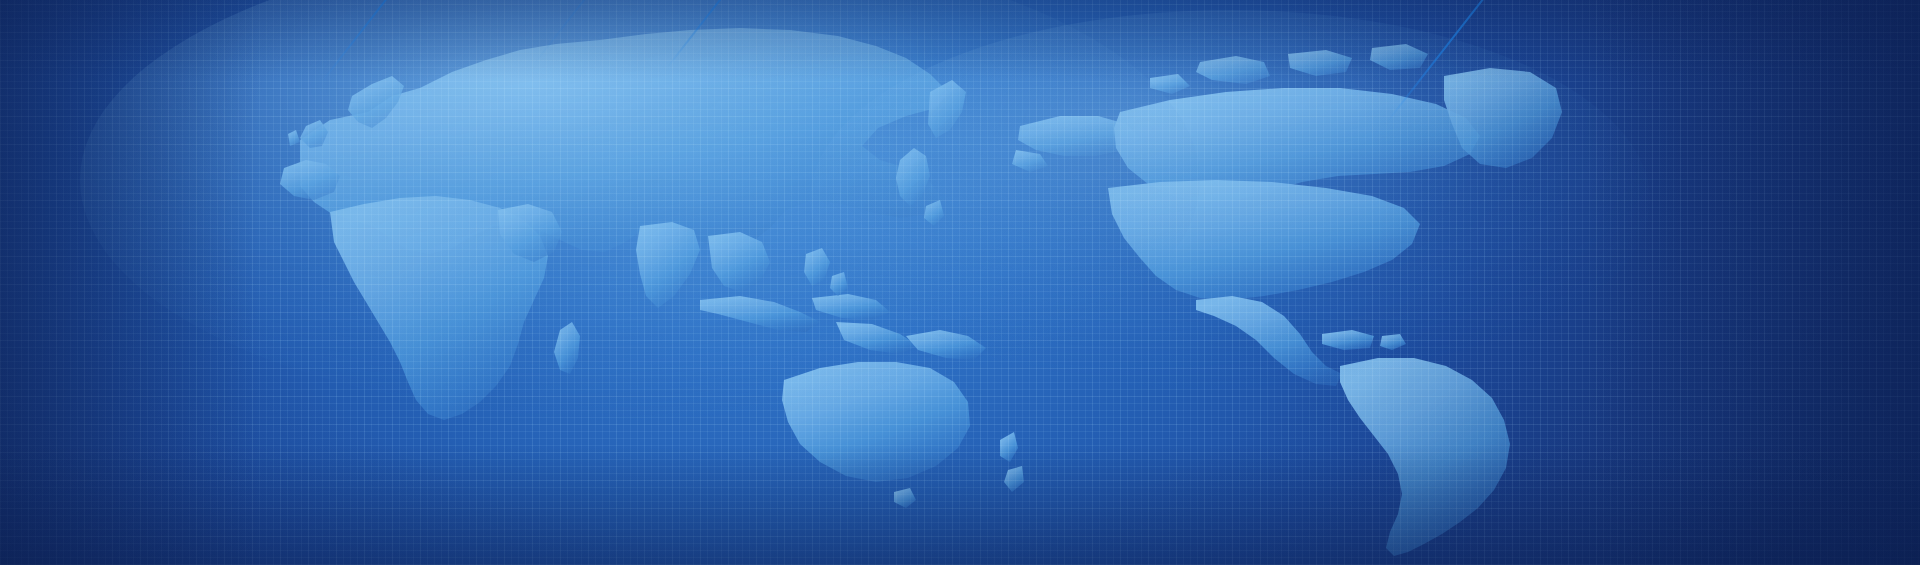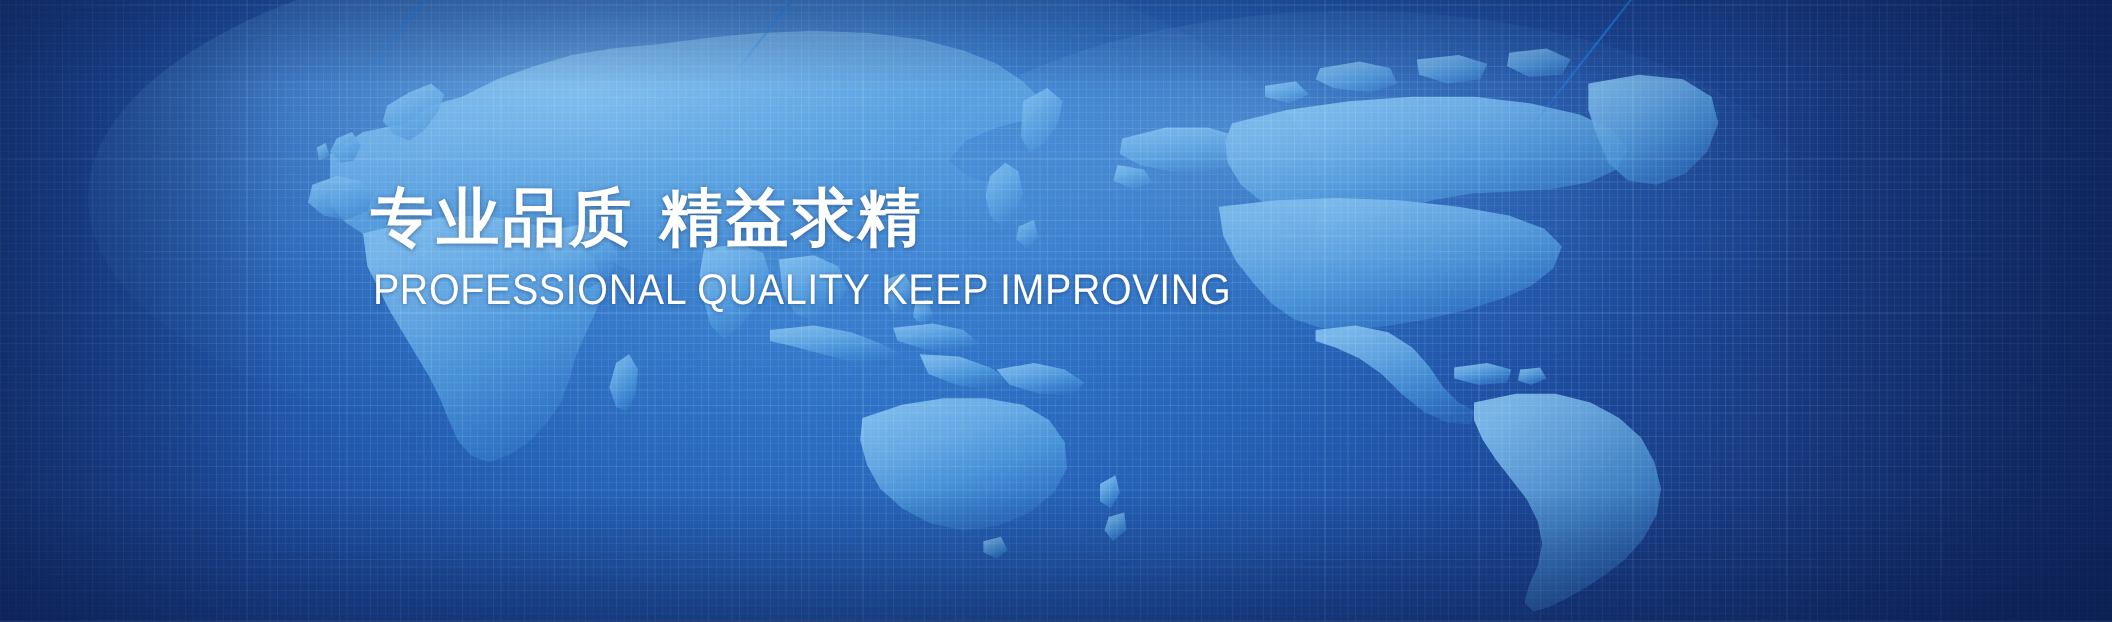--- a/index.html
+++ b/index.html
@@ -248,18 +248,14 @@
       <div class="streak" style="left: 828px; top: -140px; height: 262px; width: 2px; opacity: 0.95; background: linear-gradient(rgba(255, 255, 255, 0) 0%, rgb(31, 140, 245) 14%, rgb(31, 140, 245) 52%, rgba(31, 140, 245, 0) 100%);"></div>
       <div class="streak" style="left: 1528px; top: -60px; height: 230px; width: 2px; opacity: 0.8; background: linear-gradient(rgba(255, 255, 255, 0) 0%, rgb(31, 140, 245) 14%, rgb(31, 140, 245) 52%, rgba(31, 140, 245, 0) 100%);"></div>
     </div>
 
   <div class="vignette"></div>
   <div class="edge-t"></div>
   <div class="edge-l"></div>
   <div class="edge-r"></div>
   <div class="edge-b"></div>
 
-  <div class="slogan">
-    <h1 class="slogan-cn">专业品质  精益求精</h1>
-    <p class="slogan-en">PROFESSIONAL QUALITY KEEP IMPROVING</p>
-  </div>
 
 </div>
 
 </body></html>

